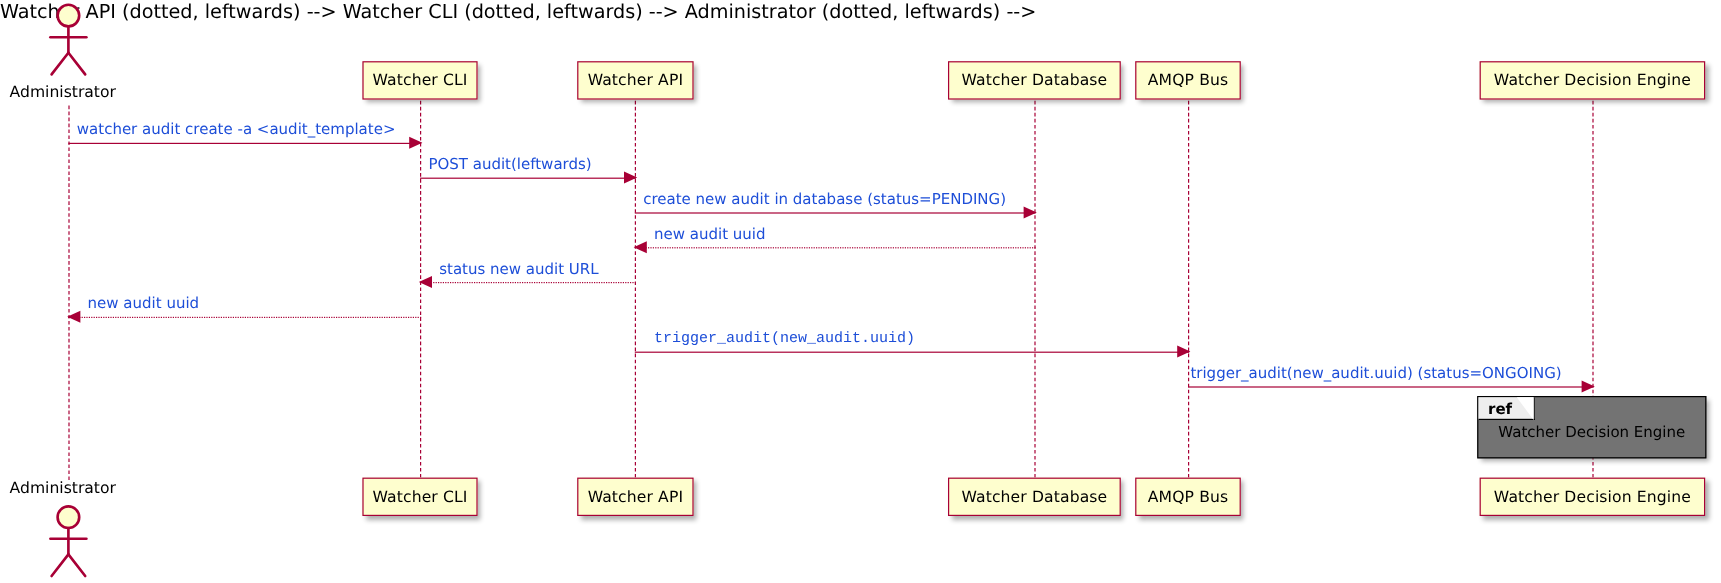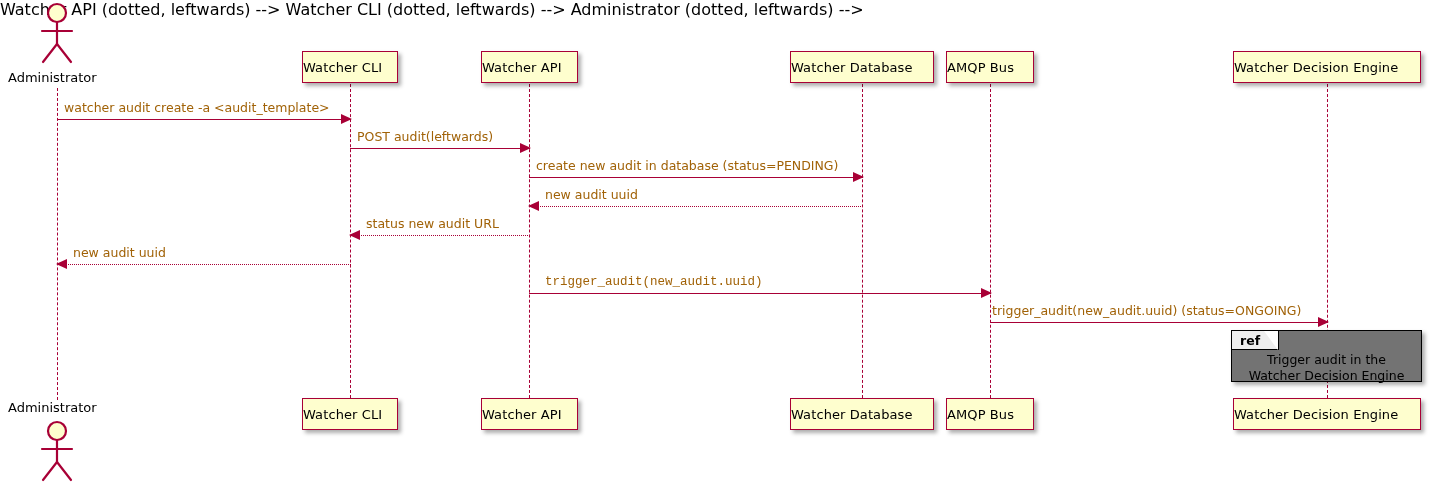--- a/index.html
+++ b/index.html
@@ -21,21 +21,21 @@
   .participant {
     position: absolute;
     box-sizing: border-box;
     background: #FEFECE;
     border: 1.5px solid #A80036;
     color: #000000;
     font-size: 13px;
     line-height: 1;
     display: flex;
     align-items: center;
-    justify-content: flex-start;
+    justify-content: center;
     white-space: nowrap;
     box-shadow: 3px 3px 4px rgba(0,0,0,0.32);
     letter-spacing: 0.1px;
   }
   
   .lifeline {
     position: absolute;
     width: 0;
     border-left: 1.5px dashed #A80036;
   }
@@ -75,21 +75,21 @@
     border-left: 11px solid #A80036;
   }
   .msg .head.left {
     left: -1px;
     border-right: 11px solid #A80036;
   }
   .msg .label {
     position: absolute;
     bottom: 4px;
     font-size: 12.5px;
-    color: #a16207;
+    color: #1d4ed8;
     white-space: nowrap;
   }
   
   .ref-box {
     position: absolute;
     box-sizing: border-box;
     background: #737373;
     border: 1.5px solid #000000;
     box-shadow: 3px 3px 4px rgba(0,0,0,0.32);
   }
@@ -265,18 +265,17 @@
     <div class="label" style="left:2px;">trigger_audit(new_audit.uuid) (status=ONGOING)</div>
   </div>
 
   
   <div class="ref-box" style="left:1231px; top:330px; width:191px; height:52px;">
     <div class="ref-tab">
       <span>ref</span>
       <span class="ref-tab-notch"></span>
     </div>
     <div class="ref-body">
-      <div>Trigger audit in the</div>
       <div>Watcher Decision Engine</div>
     </div>
   </div>
 
 </div>
 
 </body></html>

